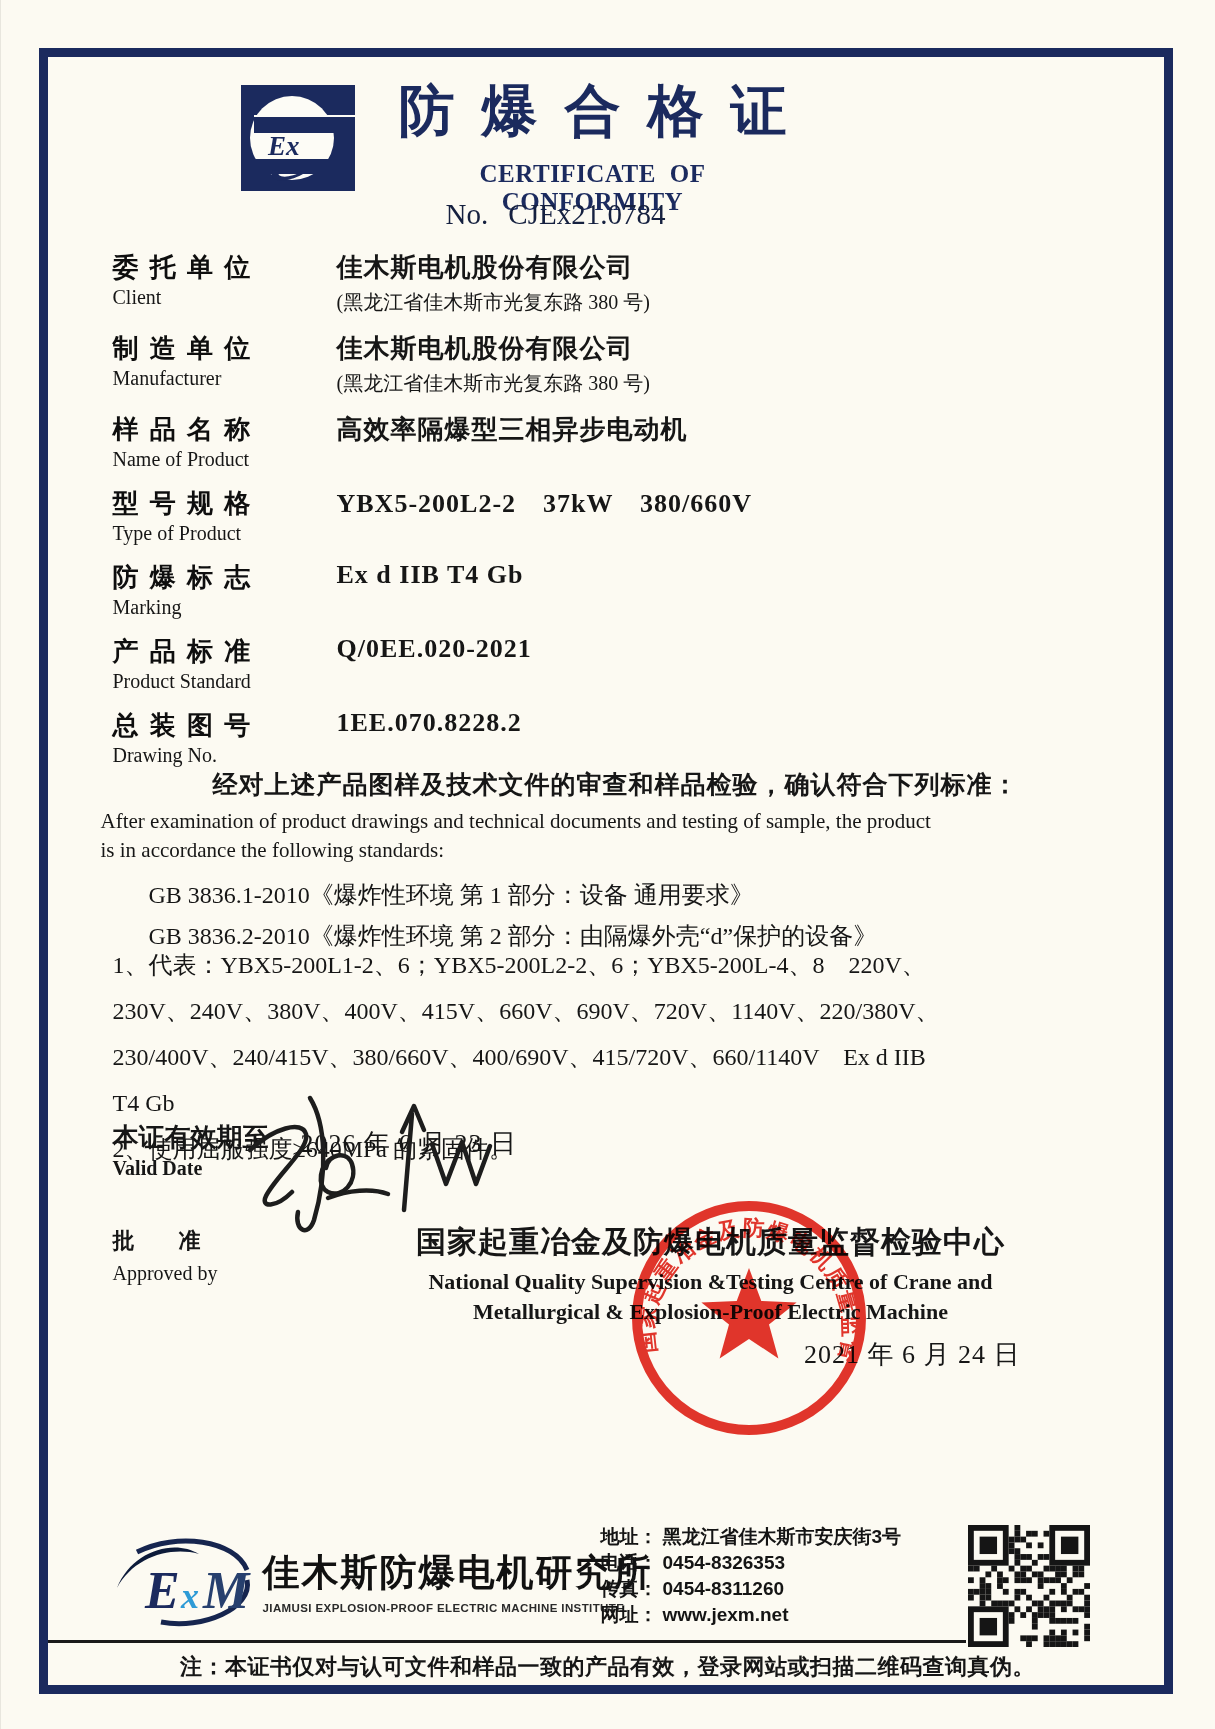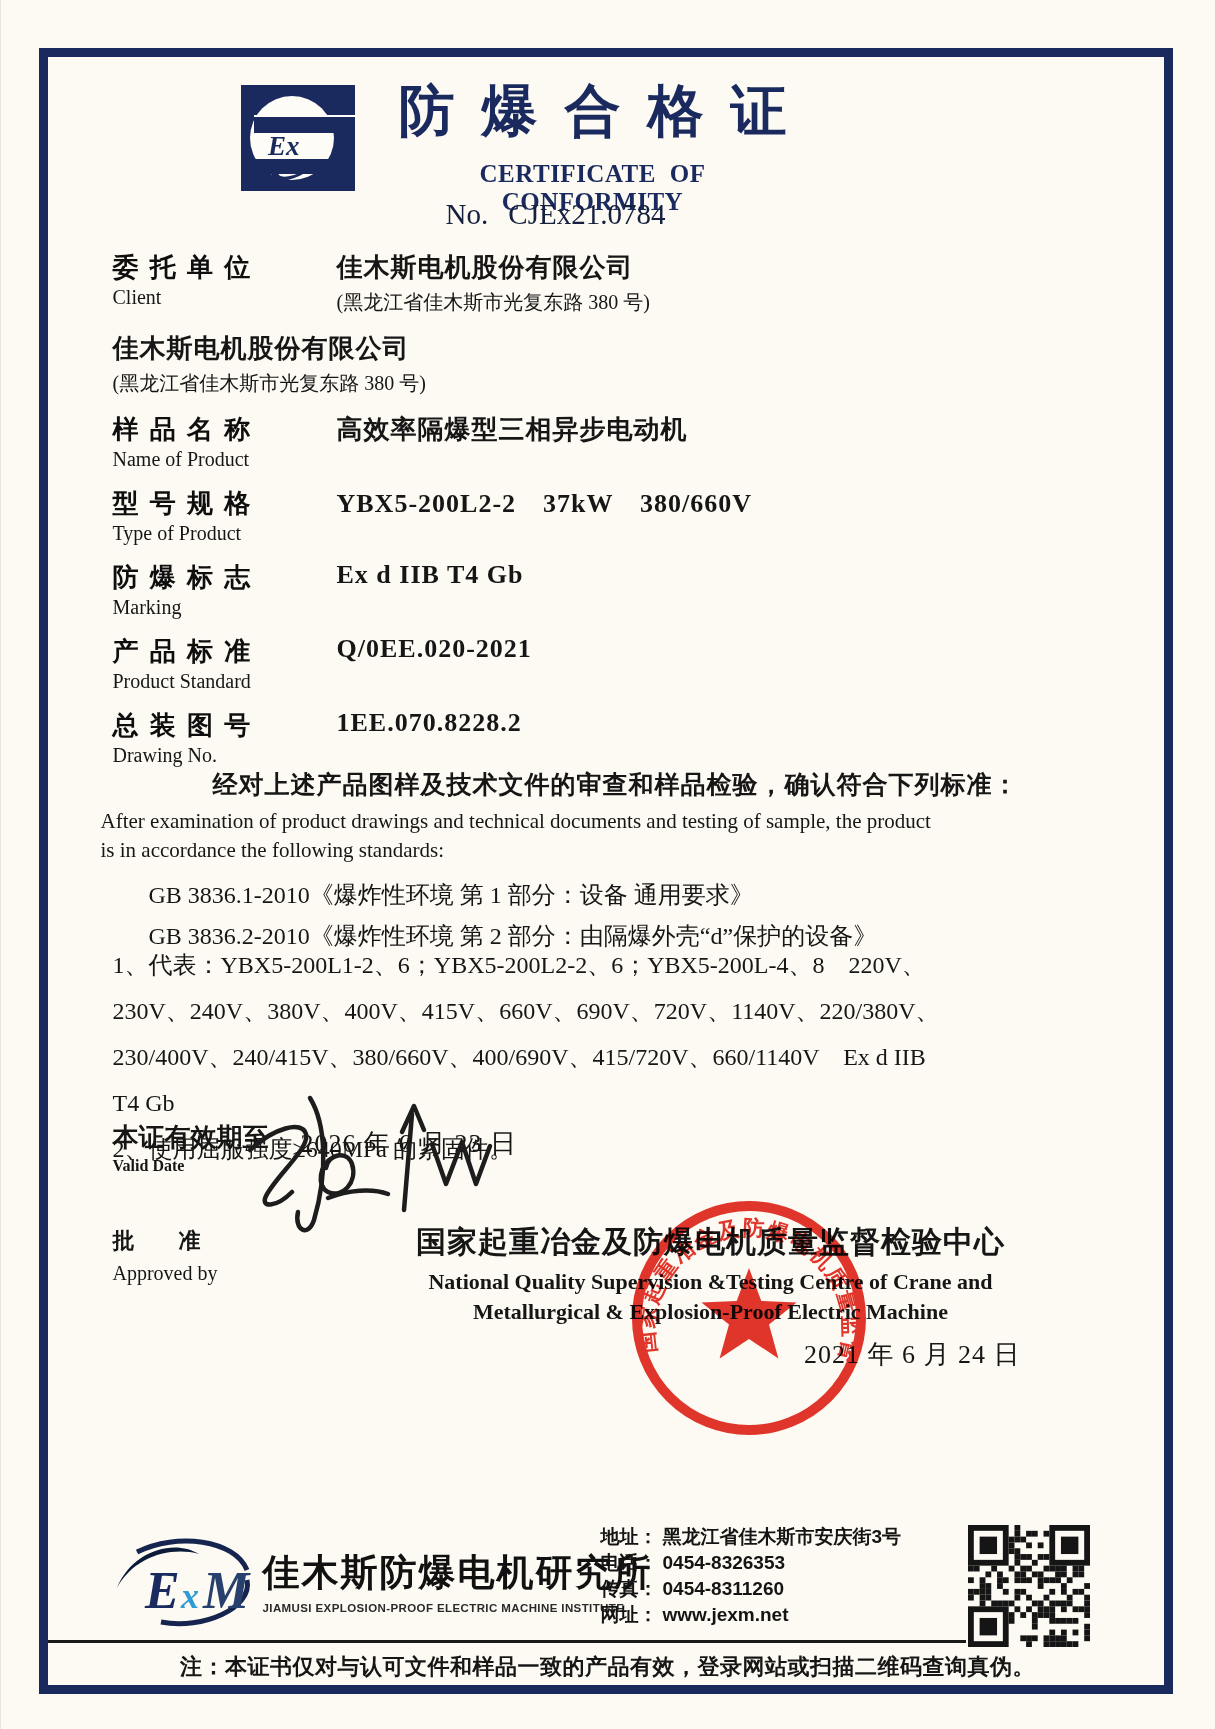--- a/index.html
+++ b/index.html
@@ -37,21 +37,21 @@
   
   .explain{position:absolute;left:112px;top:948px;width:1020px;display:flex;}
   .ex-lbl{width:172px;flex:none;}
   .ex-lbl-cn{font-size:25px;font-weight:bold;font-family:"Liberation Sans",sans-serif;}
   .ex-lbl-en{font-size:20px;margin-top:4px;}
   .ex-lines{flex:1;font-size:24px;line-height:46px;margin-top:-6px;}
 
   
   .valid-lbl{position:absolute;left:112px;top:1120px;}
   .valid-lbl .cn{font-size:26px;font-weight:bold;font-family:"Liberation Sans",sans-serif;}
-  .valid-lbl .en{font-size:16px;font-weight:bold;margin-top:2px;}
+  .valid-lbl .en{font-size:20px;font-weight:bold;margin-top:2px;}
   .valid-val{position:absolute;left:300px;top:1126px;font-size:26px;letter-spacing:1px;}
   .approve-lbl{position:absolute;left:112px;top:1226px;}
   .approve-lbl .cn{font-size:22px;font-weight:bold;font-family:"Liberation Sans",sans-serif;}
   .approve-lbl .en{font-size:20px;margin-top:6px;}
   .signature{position:absolute;left:235px;top:1080px;}
 
   
   .issuer{position:absolute;left:400px;top:1222px;width:620px;text-align:center;}
   .is-cn{font-size:30px;font-weight:bold;font-family:"Liberation Sans",sans-serif;letter-spacing:1px;}
   .is-en{font-size:22px;font-weight:bold;line-height:30px;margin-top:4px;}
@@ -103,20 +103,24 @@
       <div class="lbl">
           <div class="lbl-cn">委 托 单 位</div>
         <div class="lbl-en">Client</div>
         </div>
       <div class="val">
           <div class="v1">佳木斯电机股份有限公司</div>
         <div class="v2">(黑龙江省佳木斯市光复东路 380 号)</div>
         </div>
     </div>
     <div class="frow">
+      <div class="lbl">
+          <div class="lbl-cn">制 造 单 位</div>
+        <div class="lbl-en">Manufacturer</div>
+        </div>
       <div class="val">
           <div class="v1">佳木斯电机股份有限公司</div>
         <div class="v2">(黑龙江省佳木斯市光复东路 380 号)</div>
         </div>
     </div>
     <div class="frow">
       <div class="lbl">
           <div class="lbl-cn">样 品 名 称</div>
         <div class="lbl-en">Name of Product</div>
         </div>

